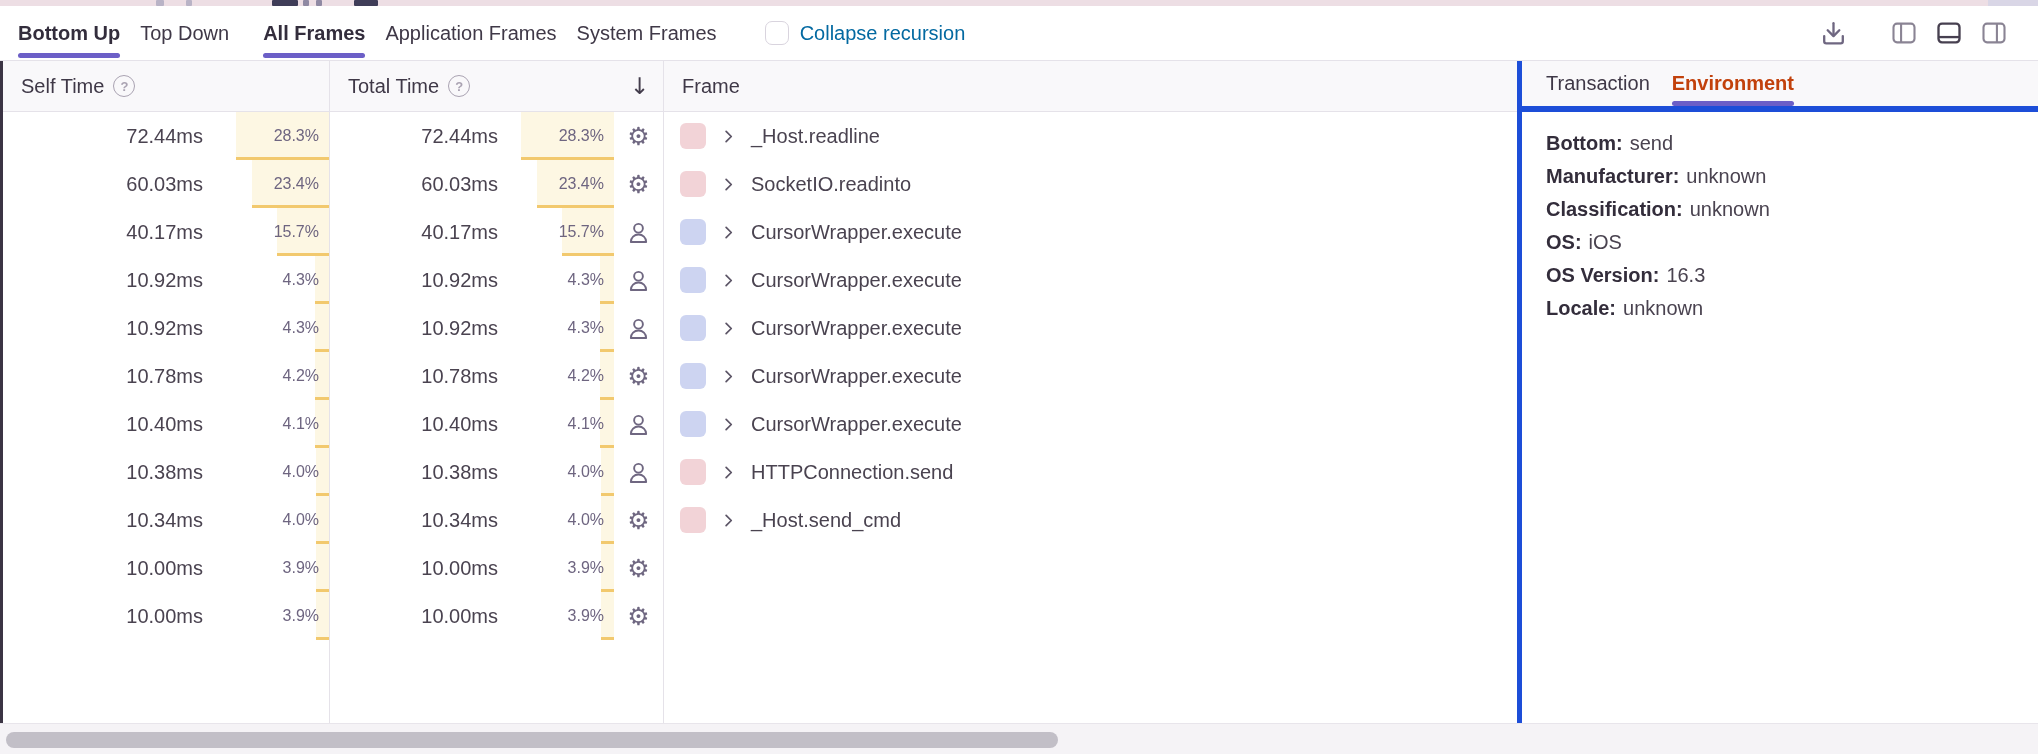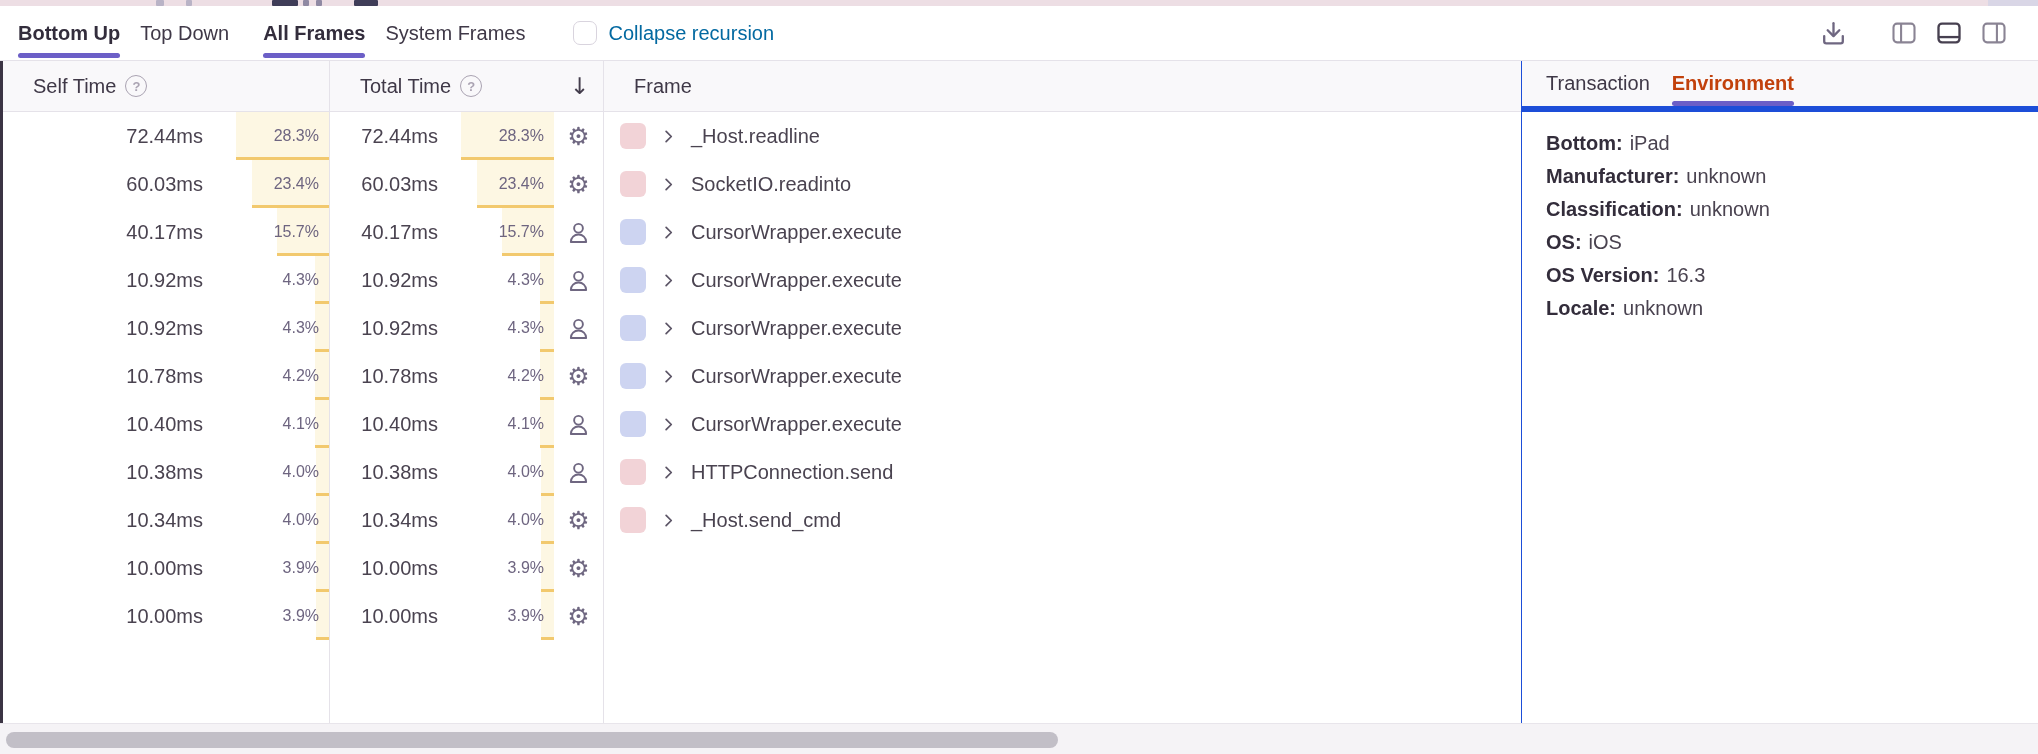--- a/index.html
+++ b/index.html
@@ -26,26 +26,26 @@
   .collapse span.lbl { font-size:20px; color:#0369a1; }
   .tool-icons { margin-left:auto; display:flex; align-items:center; gap:17px; padding-right:30px; }
   .tool-icons .dl { margin-right:24px; }
   .icon-btn { display:flex; align-items:center; justify-content:center; cursor:pointer; }
 
   
   .main { position:absolute; left:0; top:61px; width:2038px; height:662px; display:flex;
     border-left:3px solid #3b3444; background:#fff; }
   .col { height:100%; }
   .col-self  { width:327px; border-right:1px solid #e5e2e9; }
-  .col-total { width:274px; border-right:1px solid #e5e2e9; }
-  .col-frame { flex:1; border-right:1px solid #1d4ed8; }
+  .col-total { width:334px; border-right:1px solid #e5e2e9; }
+  .col-frame { flex:1; border-right:5px solid #1d4ed8; }
   .panel     { width:516px; }
 
   .col-header { height:51px; background:#f9f8fa; border-bottom:1px solid #e5e2e9;
-    display:flex; align-items:center; padding-left:30px; font-size:20px; color:#3f3847; gap:9px; }
+    display:flex; align-items:center; padding-left:18px; font-size:20px; color:#3f3847; gap:9px; }
   .help { width:22px; height:22px; border:1.6px solid #aaa3b2; border-radius:50%;
     display:inline-flex; align-items:center; justify-content:center;
     font-size:13px; font-weight:bold; color:#aaa3b2; flex:none; }
   .sort-arrow { margin-left:auto; margin-right:14px; font-family:"DejaVu Sans", sans-serif;
     font-size:23px; color:#433c4b; }
 
   .trow { height:48px; display:flex; align-items:stretch; cursor:pointer; }
   .tval { flex:1; display:flex; align-items:center; justify-content:flex-end;
     font-size:20px; color:#4a4350; }
   .col-self  .tval { padding-right:26px; }
@@ -105,20 +105,23 @@
       </div>
     <div class="tab">
         <span>Top Down</span>
       </div>
   </div>
   <div class="tabgroup">
     <div class="tab active">
         <span>All Frames</span>
       </div>
     <div class="tab">
+        <span>Application Frames</span>
+      </div>
+    <div class="tab">
         <span>System Frames</span>
       </div>
   </div>
   <div class="collapse">
     <span class="checkbox"></span>
     <span class="lbl">Collapse recursion</span>
   </div>
   <div class="tool-icons">
     <span class="icon-btn dl">
       <svg width="31" height="31" viewBox="0 0 24 24" fill="none" stroke="#6f6781" stroke-width="1.8" stroke-linecap="round" stroke-linejoin="round">
@@ -486,21 +489,21 @@
   <div class="panel">
     <div class="panel-header">
       <div class="ptab">
           <span>Transaction</span>
         </div>
       <div class="ptab active">
           <span>Environment</span>
         </div>
     </div>
     <div class="panel-body">
-      <div class="field"><b>Bottom:</b><span>iPad</span></div>
+      <div class="field"><b>Bottom:</b><span>send</span></div>
       <div class="field"><b>Manufacturer:</b><span>unknown</span></div>
       <div class="field"><b>Classification:</b><span>unknown</span></div>
       <div class="field"><b>OS:</b><span>iOS</span></div>
       <div class="field"><b>OS Version:</b><span>16.3</span></div>
       <div class="field"><b>Locale:</b><span>unknown</span></div>
     </div>
   </div>
 </div>
 
 <div class="scrollzone">

